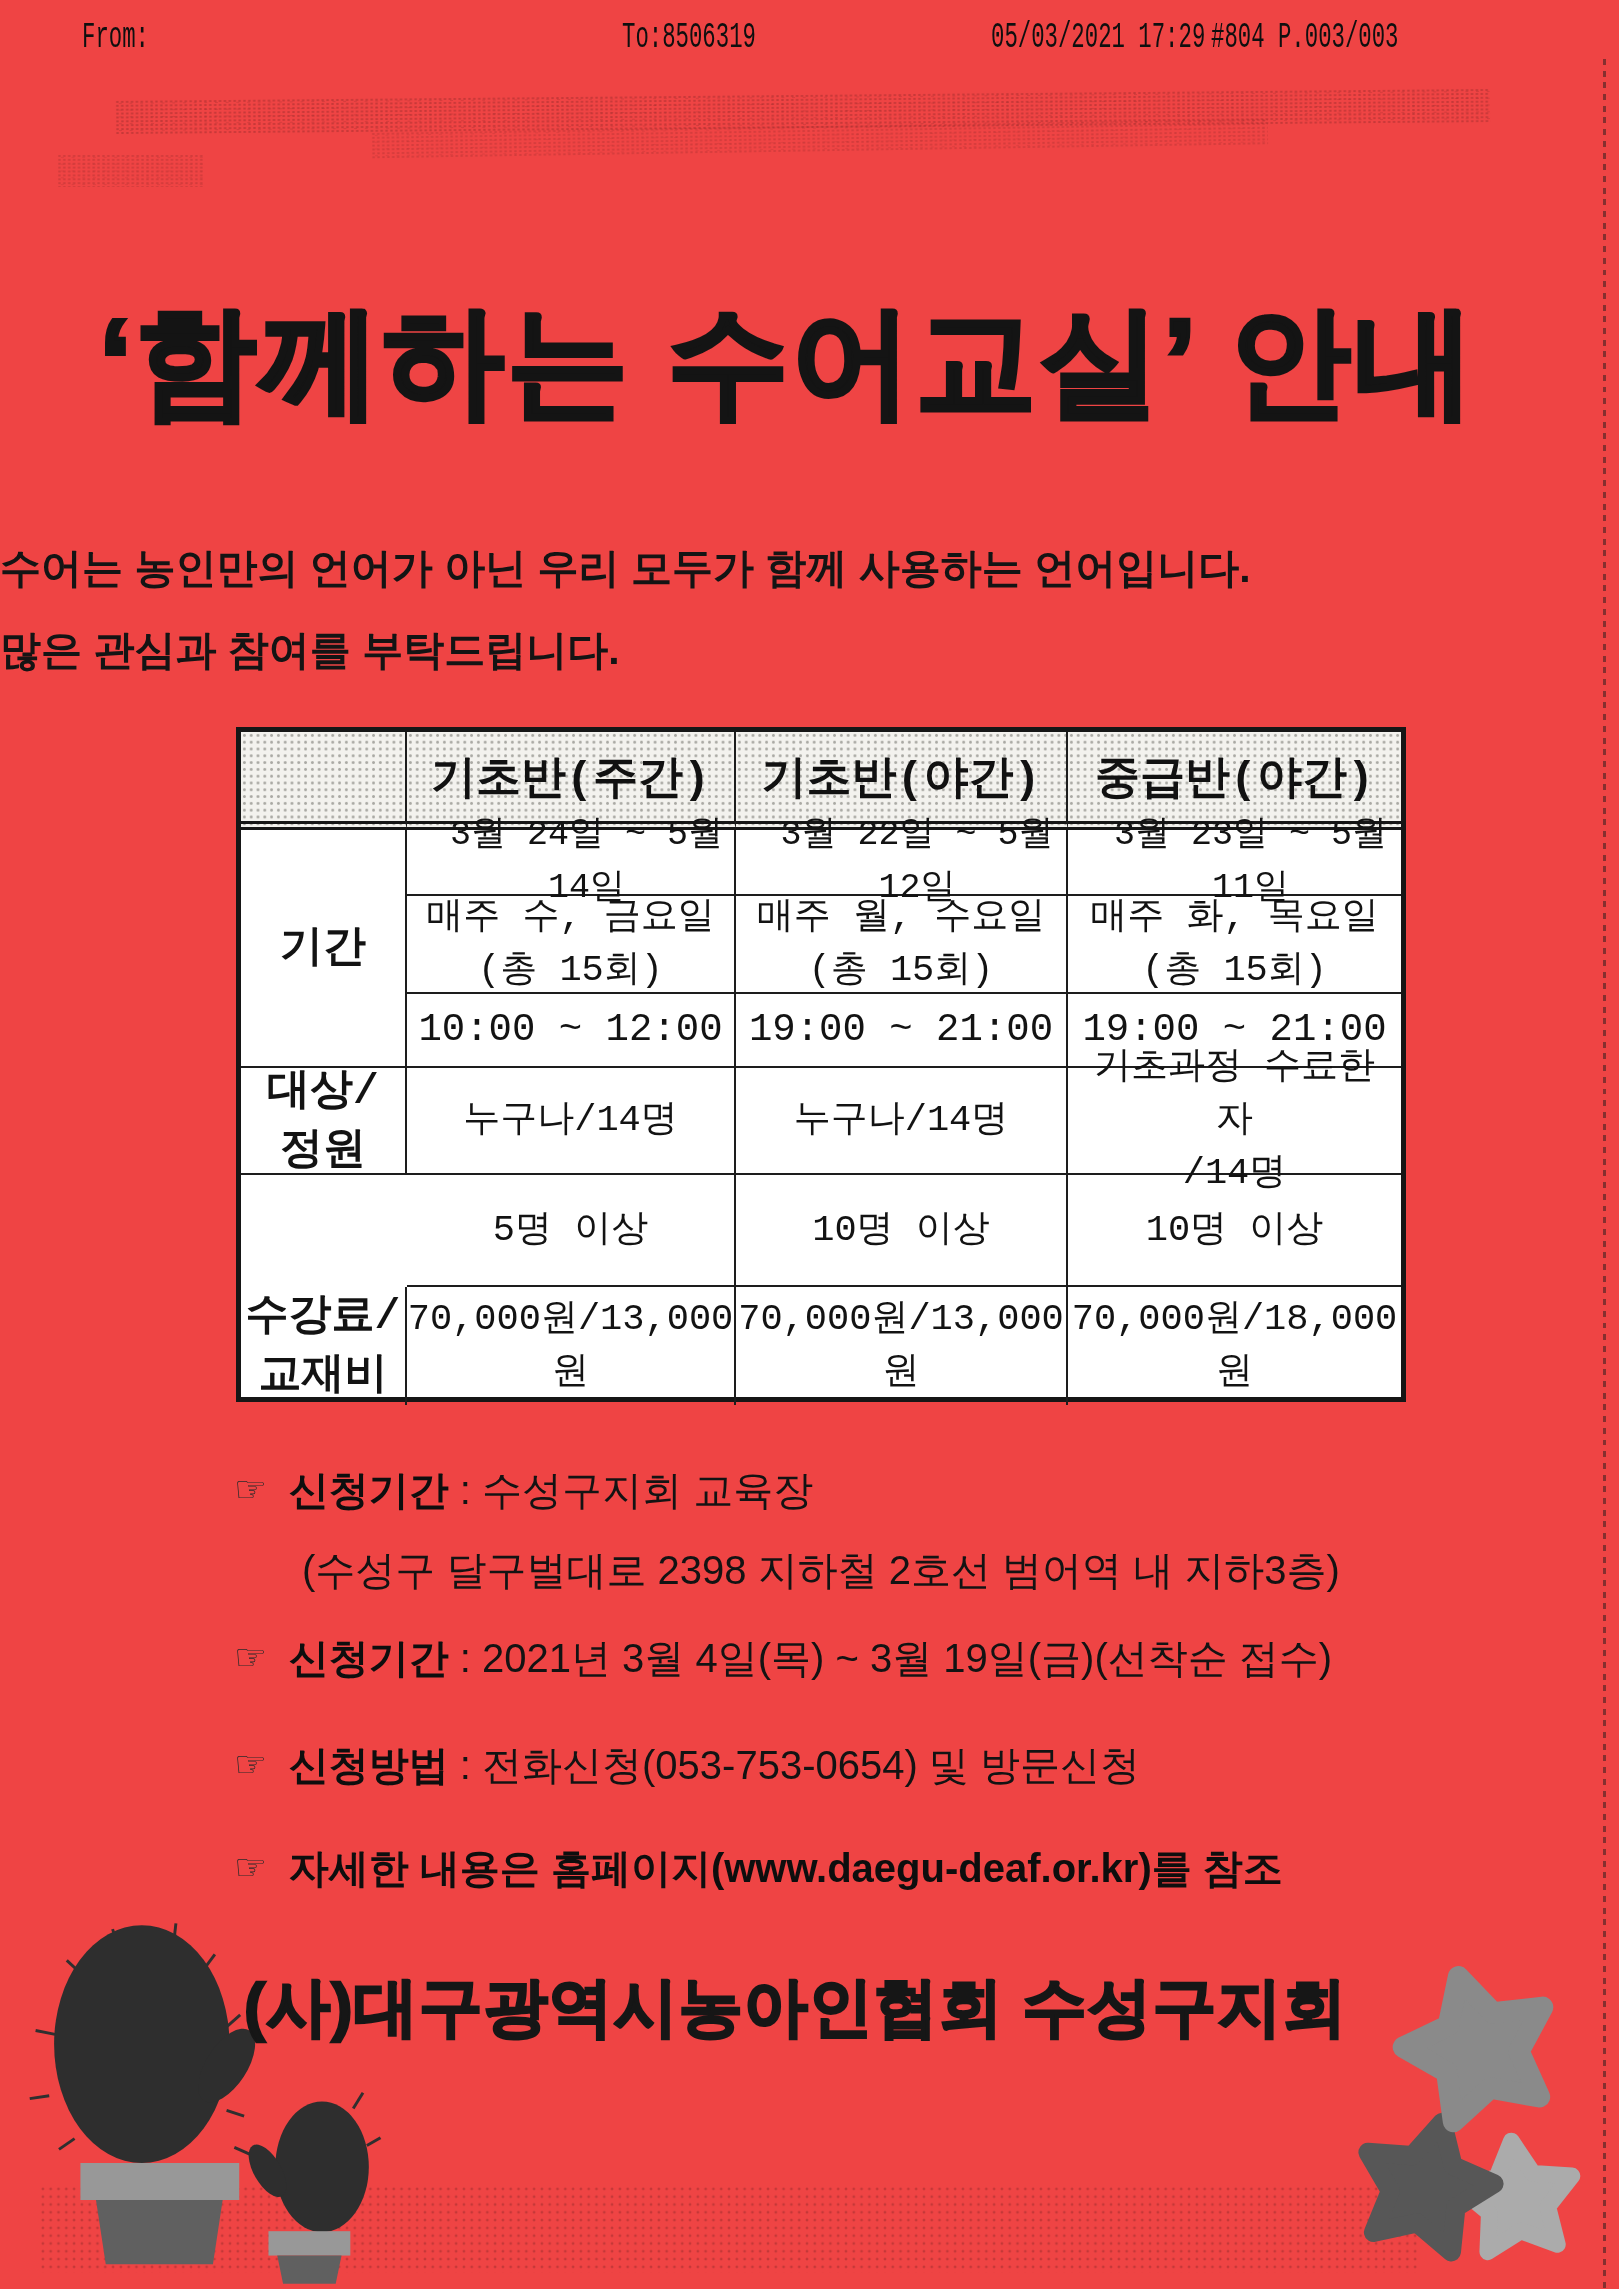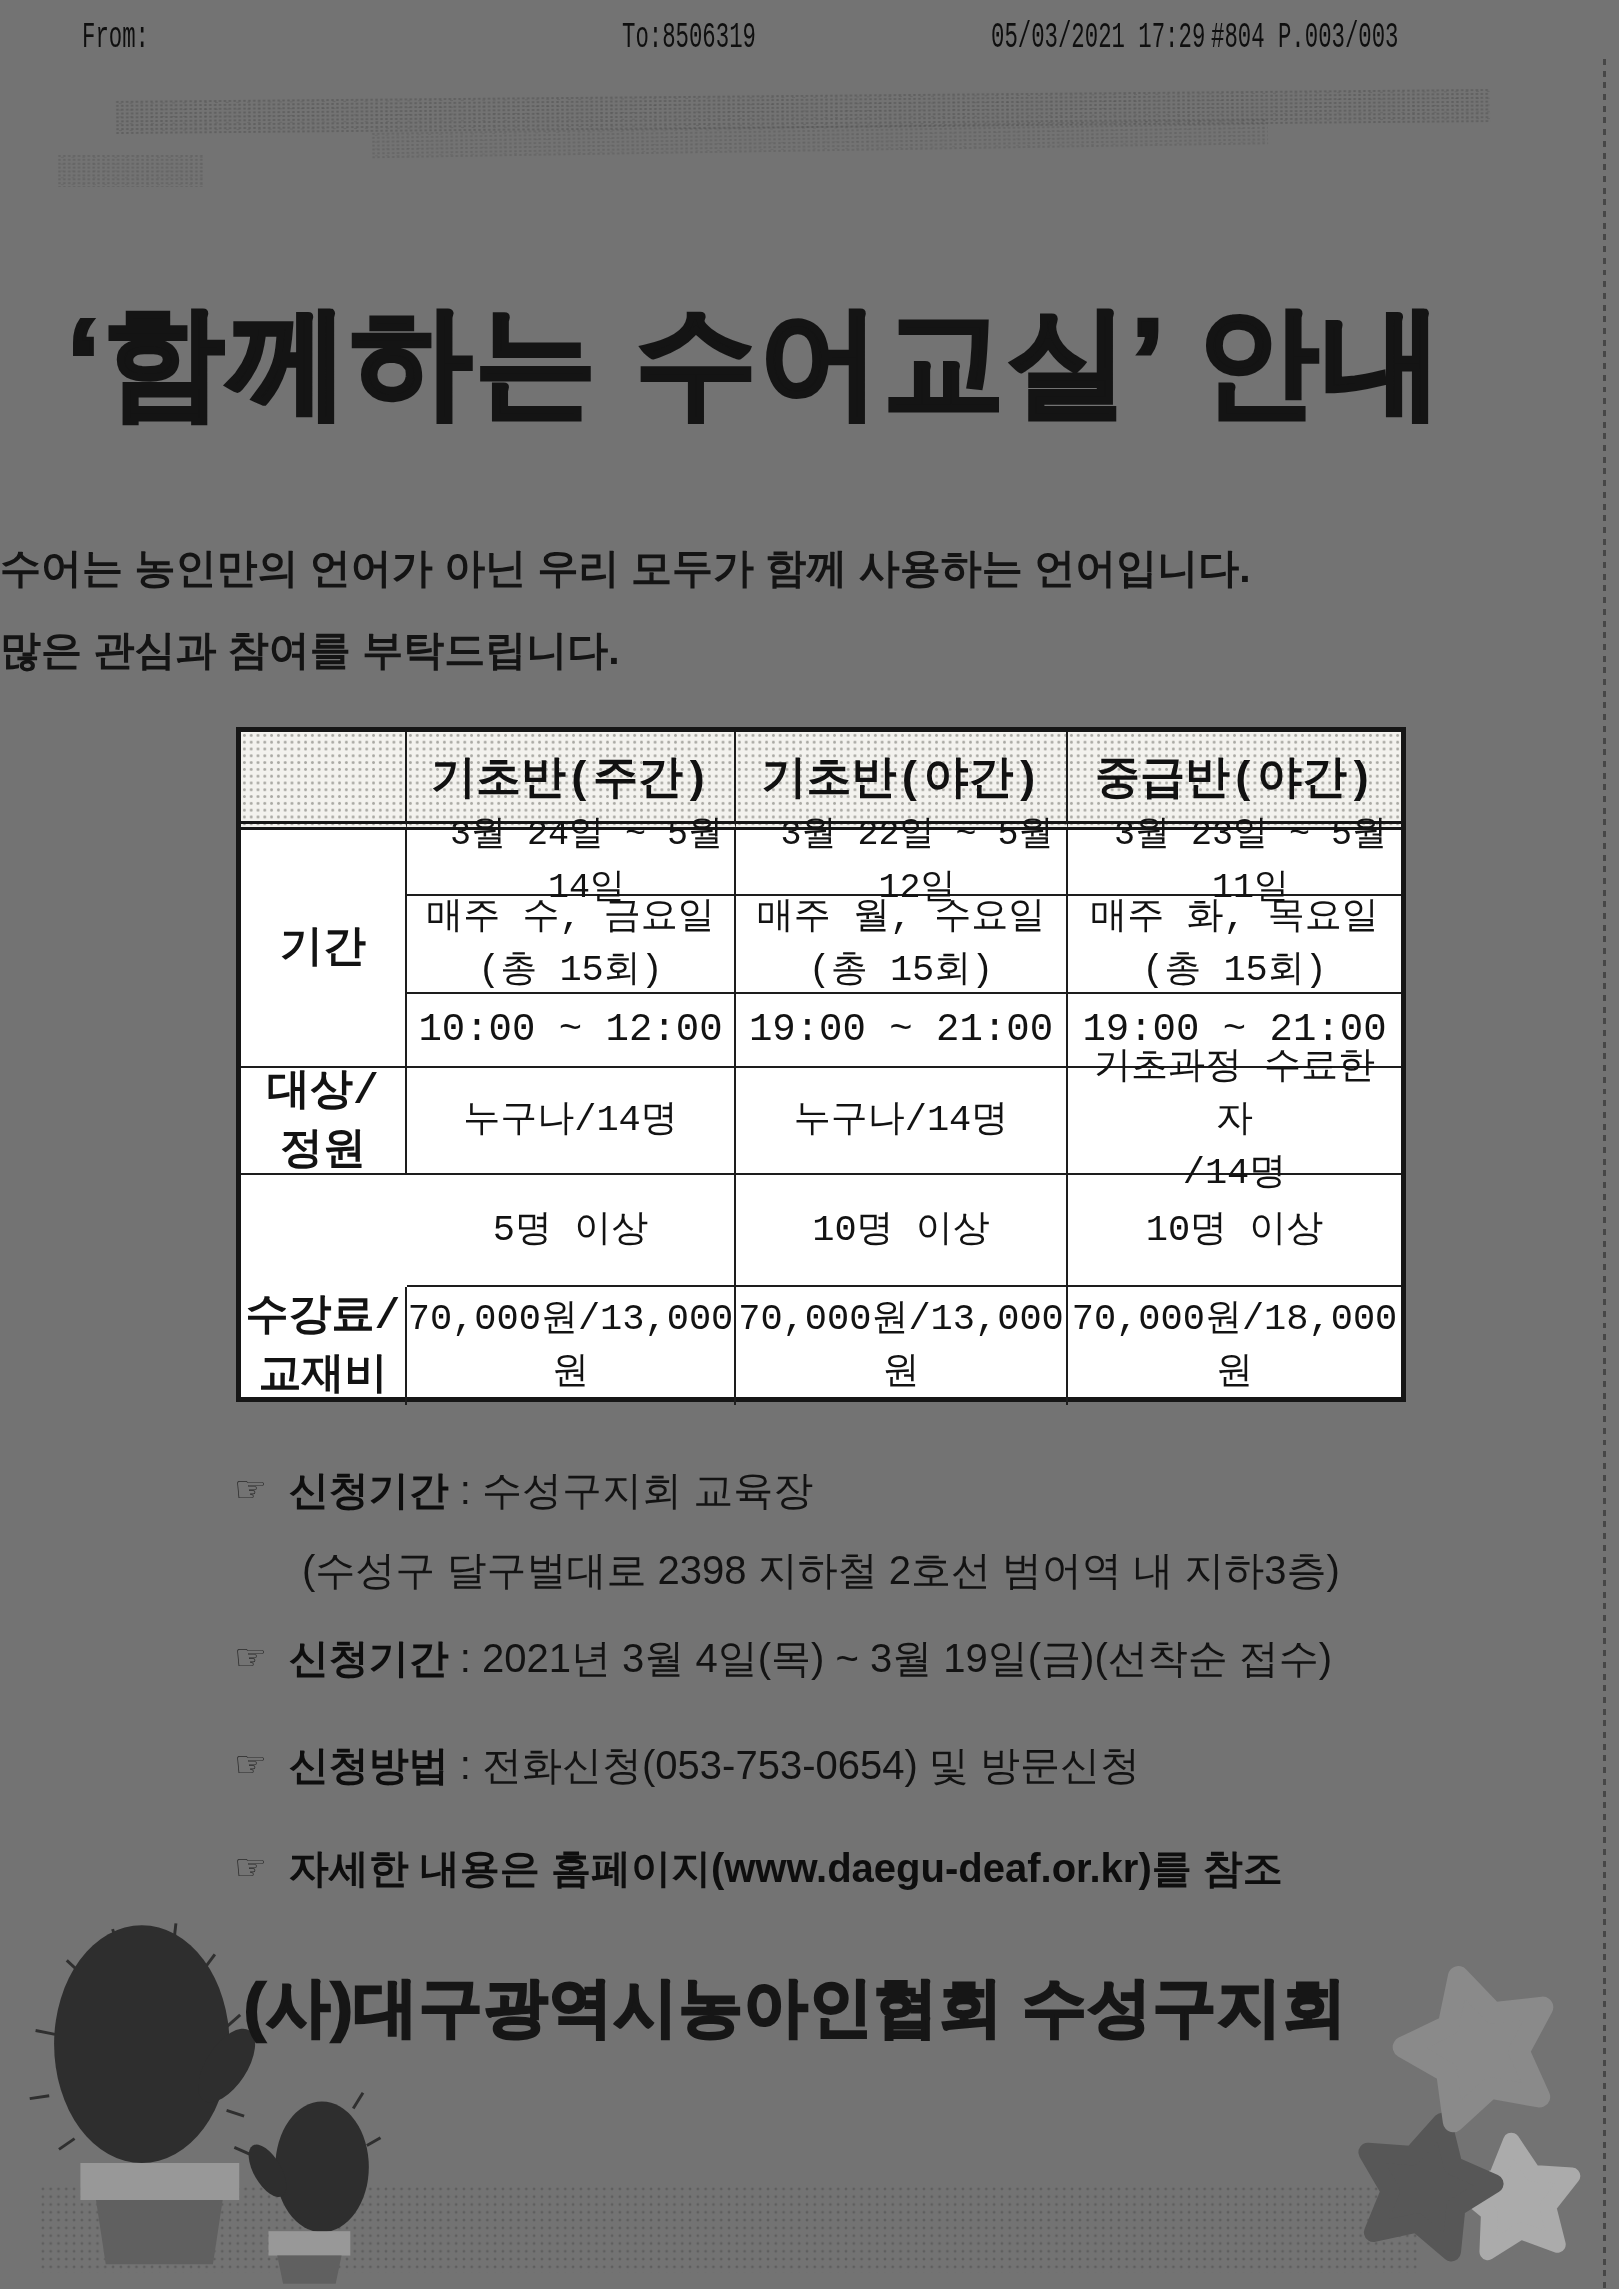--- a/index.html
+++ b/index.html
@@ -1,18 +1,18 @@
 <!DOCTYPE html>
 <html><head>
 <meta charset="utf-8">
 <style>
   html,body{margin:0;padding:0;background:#e8e8e8;}
   .page{
     position:relative; width:1620px; height:2290px; margin:0 auto;
-    background:#737373; overflow:hidden; color:#1b1b1b;
+    background:#ef4444; overflow:hidden; color:#1b1b1b;
     font-family:"Liberation Sans","DejaVu Sans",sans-serif;
   }
   
   .fax{position:absolute; top:15.6px; height:45px; font-family:"Liberation Mono","DejaVu Sans Mono",monospace;
        font-size:36px; color:#0f0f0f; transform:scale(.62,1.05); transform-origin:0 0; white-space:nowrap;}
   .fax.from{left:82px;}
   .fax.to{left:622px;}
   .fax.dt{left:991px;}
   .fax.pg{left:1211px;}
   
@@ -24,21 +24,21 @@
   .noise.n2{left:371px; top:125px; width:897px; height:27px; opacity:.20; transform:rotate(-.9deg);}
   .noise.n3{left:57px; top:154px; width:146px; height:33px; opacity:.22;}
   .edge-dash{position:absolute; left:1603px; top:59px; width:2.9px; height:2231px; opacity:.75;
     background:repeating-linear-gradient(180deg, rgba(25,25,25,.65) 0 5.9px, rgba(0,0,0,0) 5.9px 11.7px);}
   .bottom-band{position:absolute; left:39px; top:2185px; width:1379px; height:88px; opacity:.40;
     background-image:radial-gradient(rgba(0,0,0,.45) 1.1px, rgba(0,0,0,0) 1.7px);
     background-size:7.8px 7.8px;}
   
   .doc-title{position:absolute; left:0; top:281px; width:1512px; text-align:center;
     font-size:121px; font-weight:900; letter-spacing:2.9px; color:#141414;
-    -webkit-text-stroke:3.9px #141414; white-space:nowrap;}
+    -webkit-text-stroke:3.9px #141414; white-space:nowrap;padding-left:32px;}
   .intro{position:absolute; left:0; top:527px; width:1609px; text-align:left;
     font-size:41px; line-height:82px; color:#141414; font-weight:700;}
   
   .tbl{position:absolute; left:236px; top:727px; width:1170px; height:675px;
     display:grid; box-sizing:border-box; border:5.9px solid #161616; background:#fff;
     grid-template-columns:166px 329px 332px 1fr;
     grid-template-rows:98px 66px 98px 74px 107px 112px 1fr;}
   .tbl > div{display:flex; align-items:center; justify-content:center; text-align:center;
     box-sizing:border-box; white-space:pre-line;font-family:Liberation Mono, monospace;}
   .th{font-size:45px; font-weight:bold; color:#111;

